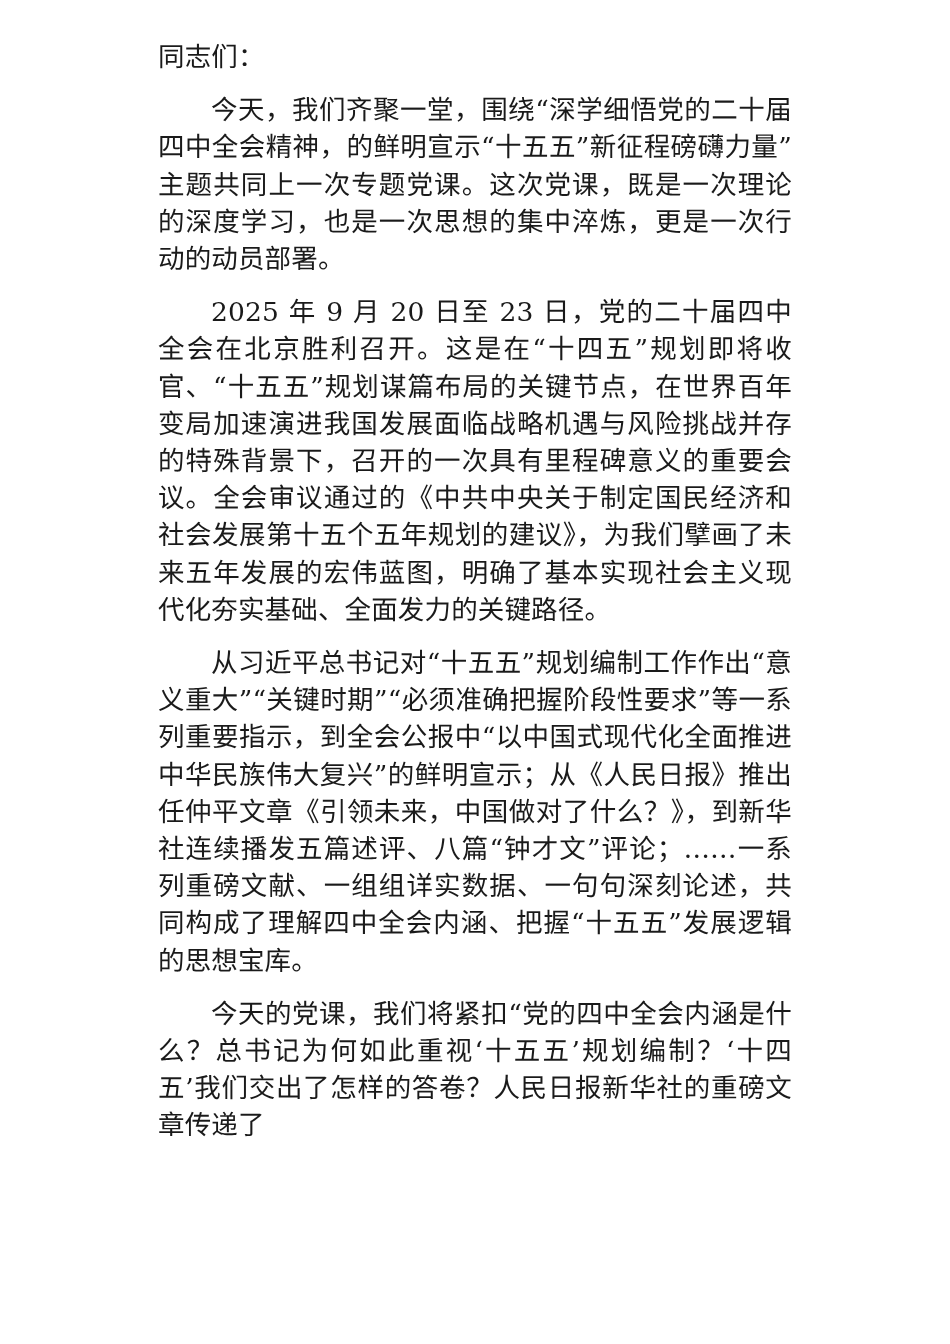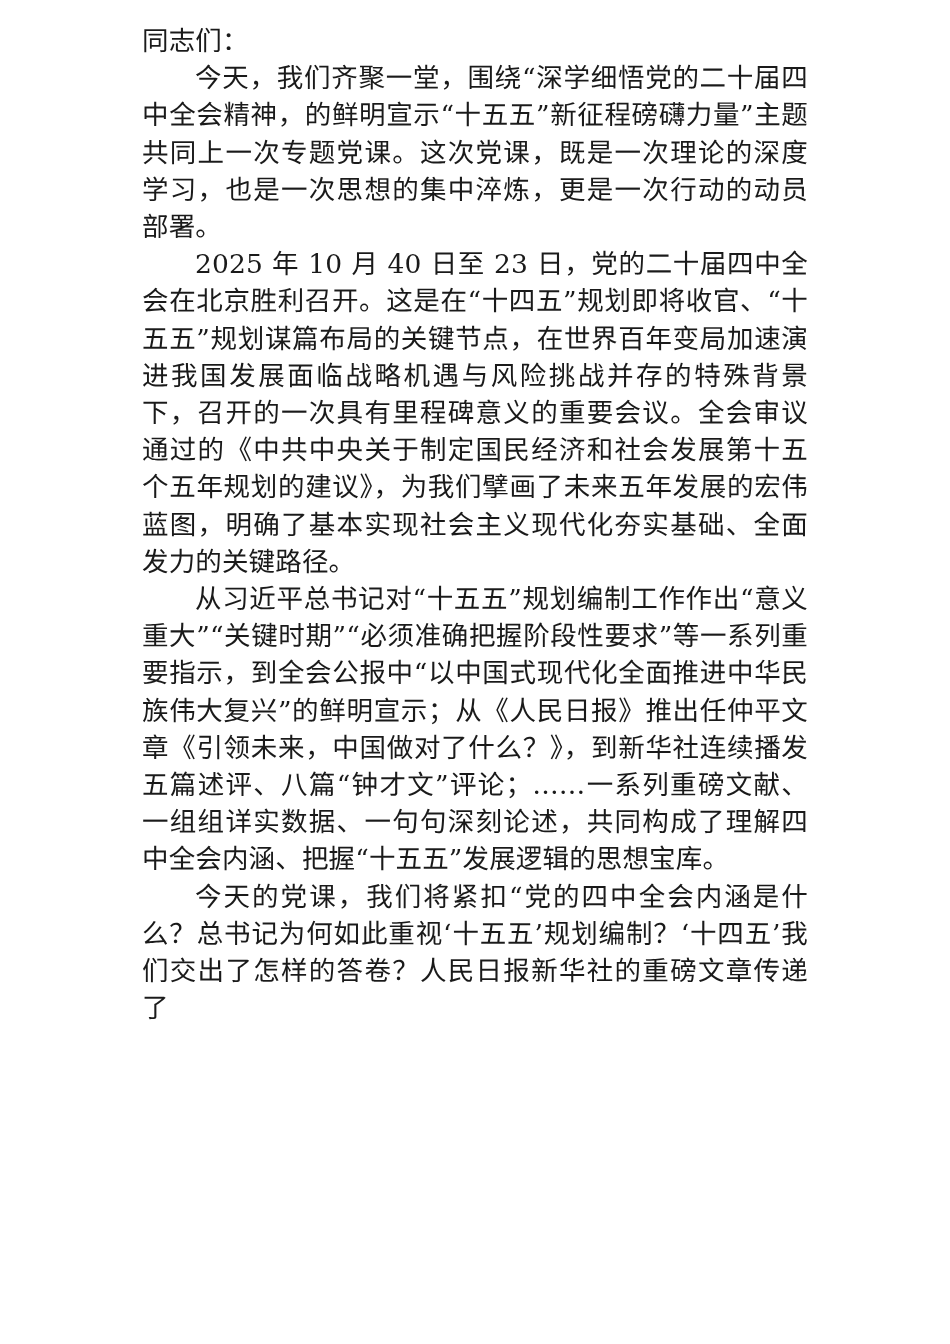--- a/index.html
+++ b/index.html
@@ -46,21 +46,21 @@
     text-align-last: center;
   }
 
   
   .body-text {
     margin: 0;
     padding-top: 22px;
   }
 
   .para {
-    margin: 0;
+    margin: 16px;
     font-family: "DejaVu Serif", "Liberation Serif", serif;
     font-size: 26.5px;
     line-height: 37.2px;
     text-align: justify;
     text-align-last: left;
     text-justify: inter-ideograph;
     letter-spacing: 0.15px;
     color: #1a1a1a;
     word-break: break-all;
   }
@@ -84,21 +84,21 @@
 <div class="page">
   <div class="content">
 
 
     <div class="body-text">
 
       <p class="para salutation">同志们：</p>
 
       <p class="para indent">今天，我们齐聚一堂，围绕“深学细悟党的二十届四中全会精神，的鲜明宣示“十五五”新征程磅礴力量”主题共同上一次专题党课。这次党课，既是一次理论的深度学习，也是一次思想的集中淬炼，更是一次行动的动员部署。</p>
 
-      <p class="para indent">2025 年 10 月 40 日至 23 日，党的二十届四中全会在北京胜利召开。这是在“十四五”规划即将收官、“十五五”规划谋篇布局的关键节点，在世界百年变局加速演进我国发展面临战略机遇与风险挑战并存的特殊背景下，召开的一次具有里程碑意义的重要会议。全会审议通过的《中共中央关于制定国民经济和社会发展第十五个五年规划的建议》，为我们擘画了未来五年发展的宏伟蓝图，明确了基本实现社会主义现代化夯实基础、全面发力的关键路径。</p>
+      <p class="para indent">2025 年 9 月 20 日至 23 日，党的二十届四中全会在北京胜利召开。这是在“十四五”规划即将收官、“十五五”规划谋篇布局的关键节点，在世界百年变局加速演进我国发展面临战略机遇与风险挑战并存的特殊背景下，召开的一次具有里程碑意义的重要会议。全会审议通过的《中共中央关于制定国民经济和社会发展第十五个五年规划的建议》，为我们擘画了未来五年发展的宏伟蓝图，明确了基本实现社会主义现代化夯实基础、全面发力的关键路径。</p>
 
       <p class="para indent">从习近平总书记对“十五五”规划编制工作作出“意义重大”“关键时期”“必须准确把握阶段性要求”等一系列重要指示，到全会公报中“以中国式现代化全面推进中华民族伟大复兴”的鲜明宣示；从《人民日报》推出任仲平文章《引领未来，中国做对了什么？》，到新华社连续播发五篇述评、八篇“钟才文”评论；……一系列重磅文献、一组组详实数据、一句句深刻论述，共同构成了理解四中全会内涵、把握“十五五”发展逻辑的思想宝库。</p>
 
       <p class="para indent clip-tail">今天的党课，我们将紧扣“党的四中全会内涵是什么？总书记为何如此重视‘十五五’规划编制？‘十四五’我们交出了怎样的答卷？人民日报新华社的重磅文章传递了</p>
 
     </div>
   </div>
 </div>
 
 </body></html>

